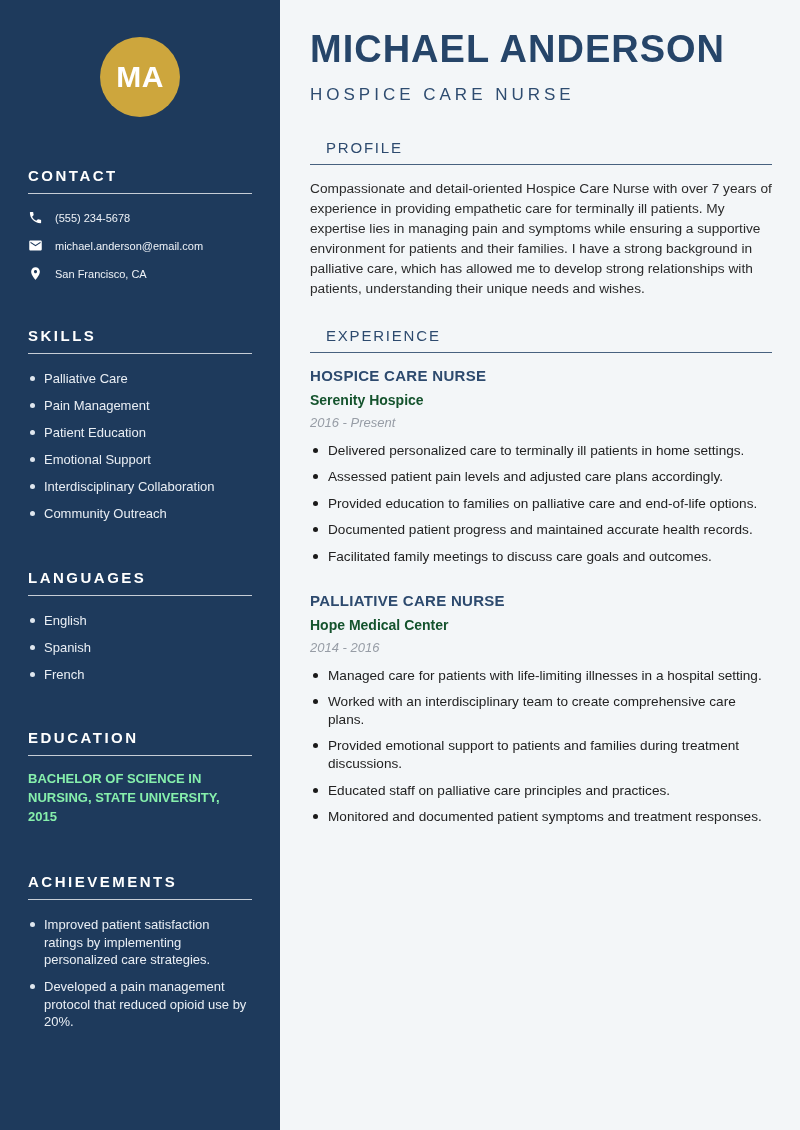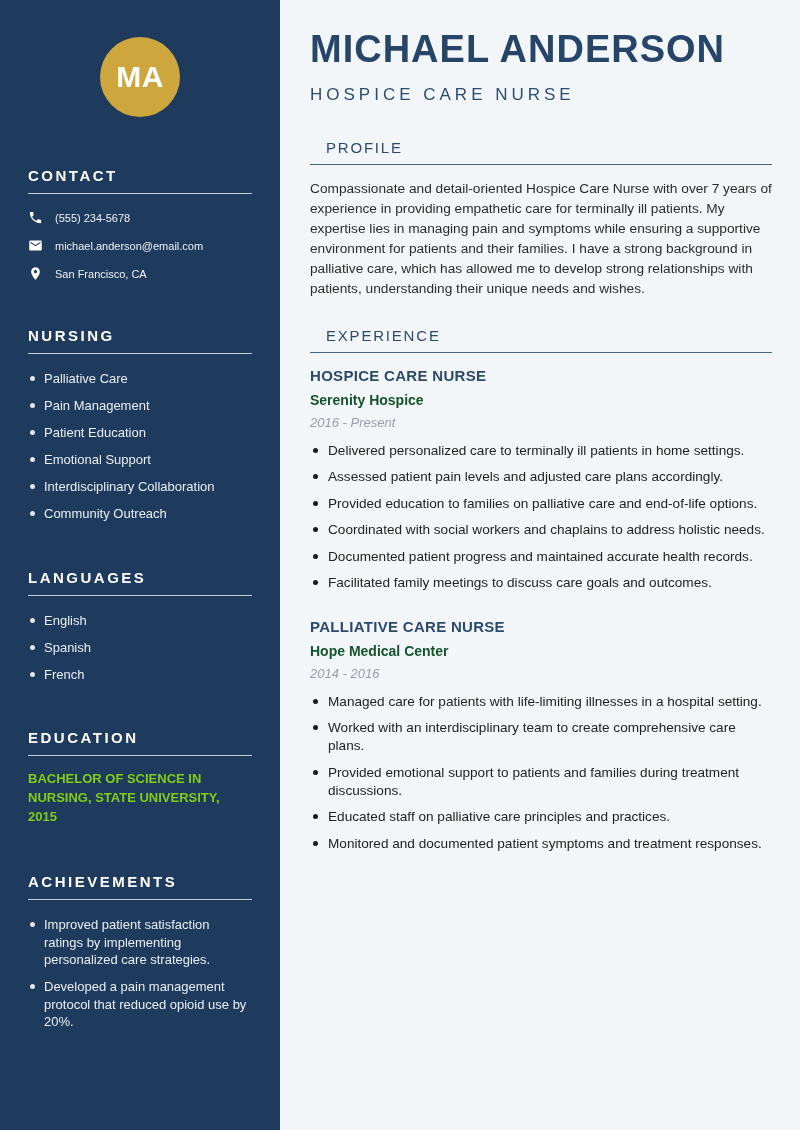--- a/index.html
+++ b/index.html
@@ -65,21 +65,21 @@
     content: "";
     position: absolute;
     left: 2px; top: 6px;
     width: 5px; height: 5px;
     border-radius: 50%;
     background: #dfe6ee;
   }
   .degree {
     font-size: 13px;
     font-weight: bold;
-    color: #84cc16;
+    color: #86efac;
     text-transform: uppercase;
     line-height: 1.45;
     margin-top: -2px;
   }
   .ach-list li { margin-bottom: 7px; line-height: 1.32; }
 
   
   .main {
     flex: 1;
     padding: 30px 28px 0 30px;
@@ -189,21 +189,21 @@
       <span class="cicon">
         <svg viewBox="0 0 24 24">
             <path d="M12 2C8.13 2 5 5.13 5 9c0 5.25 7 13 7 13s7-7.75 7-13c0-3.87-3.13-7-7-7zm0 9.5c-1.38 0-2.5-1.12-2.5-2.5s1.12-2.5 2.5-2.5 2.5 1.12 2.5 2.5-1.12 2.5-2.5 2.5z"></path>
           </svg>
       </span>
       <span>San Francisco, CA</span>
     </div>
   </section>
 
   <section class="side-section">
-    <div class="side-heading">NURSING</div>
+    <div class="side-heading">SKILLS</div>
     <hr class="side-rule">
     <ul class="side-list">
       <li>Palliative Care</li>
       <li>Pain Management</li>
       <li>Patient Education</li>
       <li>Emotional Support</li>
       <li>Interdisciplinary Collaboration</li>
       <li>Community Outreach</li>
     </ul>
   </section>
@@ -251,21 +251,20 @@
     <hr class="main-rule">
 
     <div class="job">
       <div class="job-title">HOSPICE CARE NURSE</div>
       <div class="job-company">Serenity Hospice</div>
       <div class="job-dates">2016 - Present</div>
       <ul class="job-list">
         <li>Delivered personalized care to terminally ill patients in home settings.</li>
         <li>Assessed patient pain levels and adjusted care plans accordingly.</li>
         <li>Provided education to families on palliative care and end-of-life options.</li>
-        <li>Coordinated with social workers and chaplains to address holistic needs.</li>
         <li>Documented patient progress and maintained accurate health records.</li>
         <li>Facilitated family meetings to discuss care goals and outcomes.</li>
       </ul>
     </div>
 
     <div class="job">
       <div class="job-title">PALLIATIVE CARE NURSE</div>
       <div class="job-company">Hope Medical Center</div>
       <div class="job-dates">2014 - 2016</div>
       <ul class="job-list">

